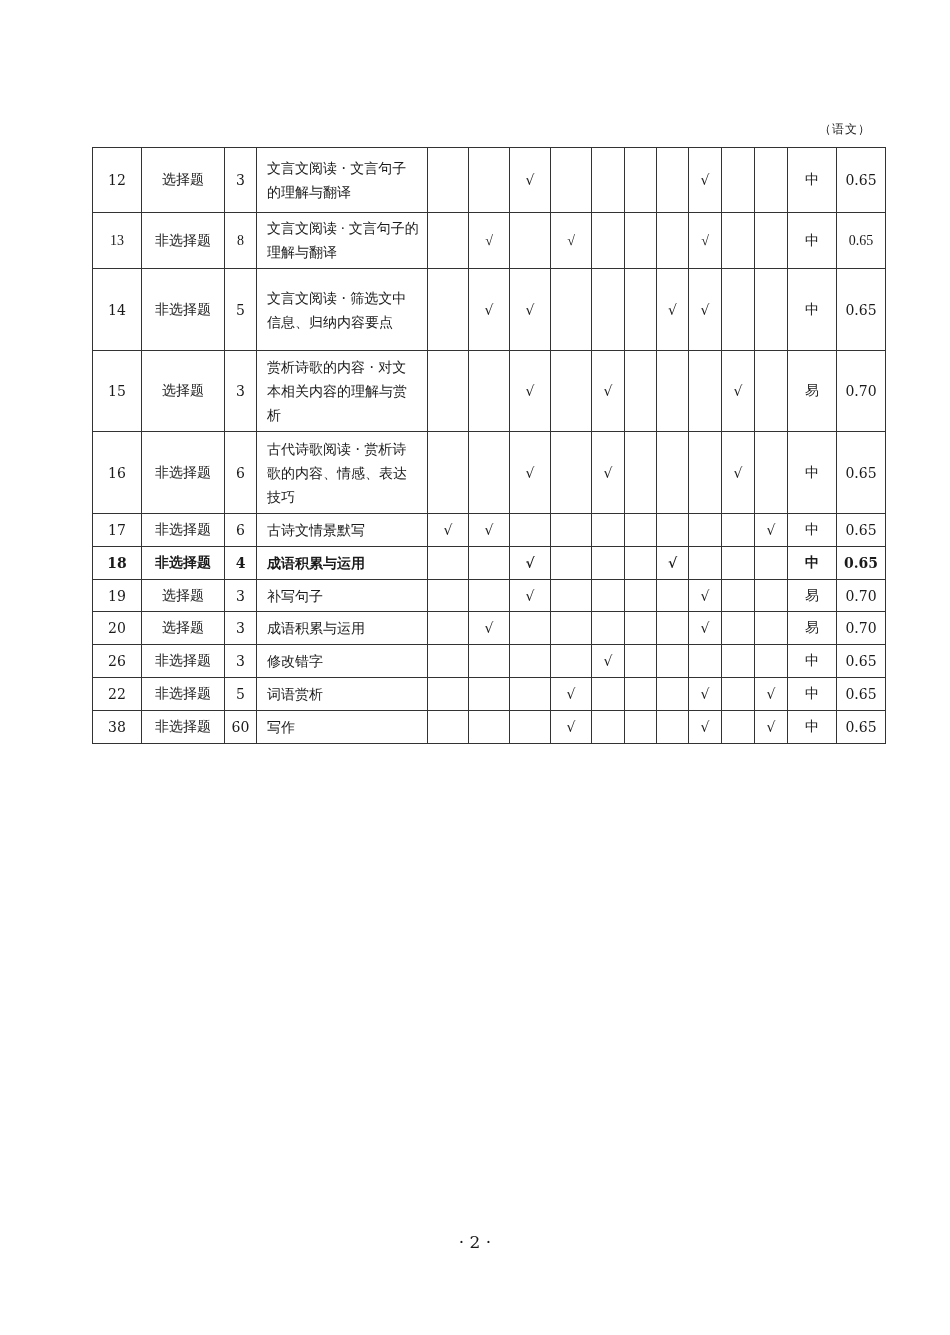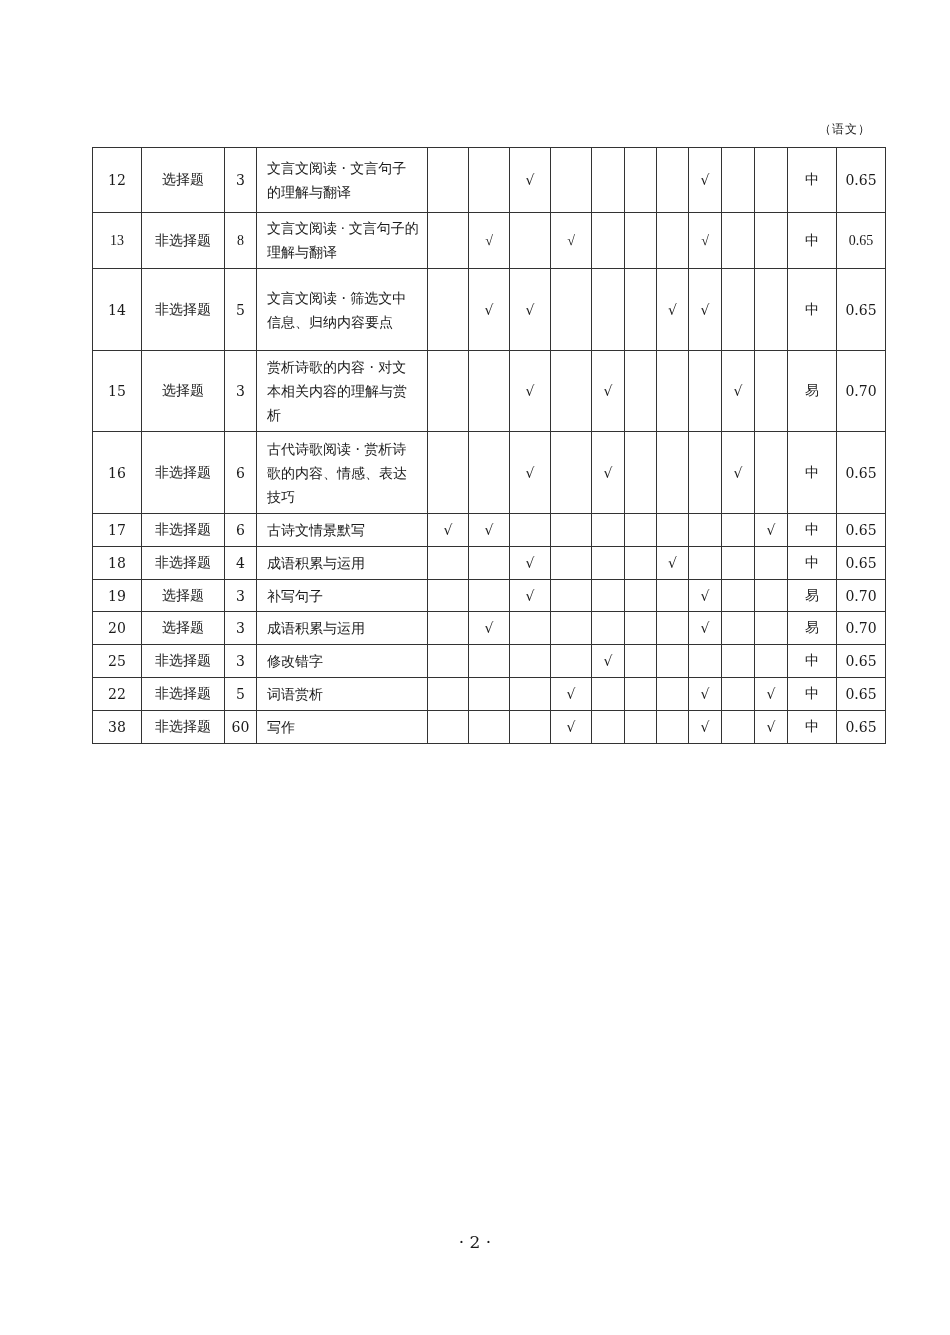--- a/index.html
+++ b/index.html
@@ -137,21 +137,21 @@
         <td class="check"></td>
         <td class="check"></td>
         <td class="check"></td>
         <td class="check"></td>
         <td class="check"></td>
         <td class="check"></td>
         <td class="check"><span>√</span></td>
         <td>中</td>
         <td>0.65</td>
       </tr>
-      <tr style="height: 33px;">
+      <tr style="height: 33px; font-weight: bold;">
         <td>18</td>
         <td>非选择题</td>
         <td>4</td>
         <td class="topic">成语积累与运用</td>
         <td class="check"></td>
         <td class="check"></td>
         <td class="check"><span>√</span></td>
         <td class="check"></td>
         <td class="check"></td>
         <td class="check"></td>
@@ -192,21 +192,21 @@
         <td class="check"></td>
         <td class="check"></td>
         <td class="check"></td>
         <td class="check"><span>√</span></td>
         <td class="check"></td>
         <td class="check"></td>
         <td>易</td>
         <td>0.70</td>
       </tr>
       <tr style="height: 33px;">
-        <td>25</td>
+        <td>26</td>
         <td>非选择题</td>
         <td>3</td>
         <td class="topic">修改错字</td>
         <td class="check"></td>
         <td class="check"></td>
         <td class="check"></td>
         <td class="check"></td>
         <td class="check"><span>√</span></td>
         <td class="check"></td>
         <td class="check"></td>

